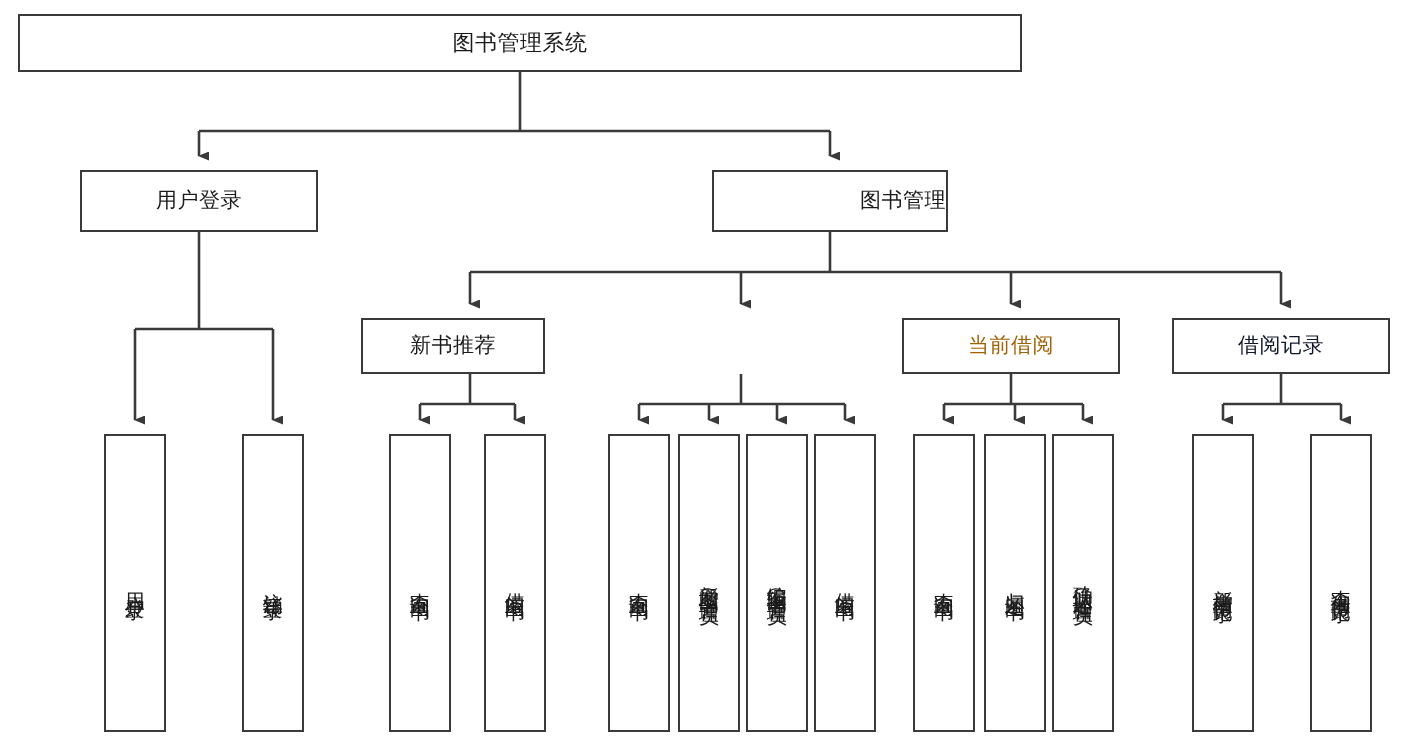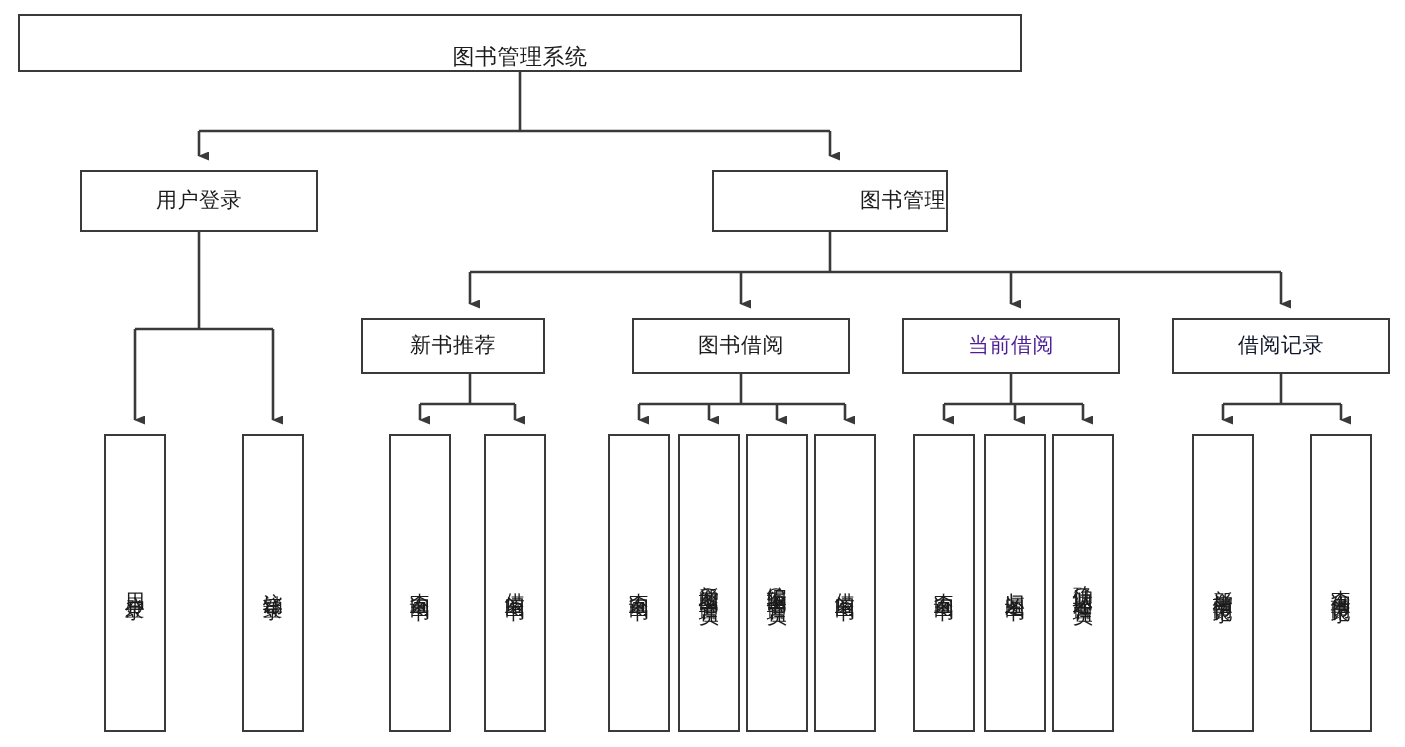--- a/index.html
+++ b/index.html
@@ -110,39 +110,36 @@
       <line x1="1015" y1="404" x2="1015" y2="420" marker-end="url(#arrowhead)"></line>
       <line x1="1083" y1="404" x2="1083" y2="420" marker-end="url(#arrowhead)"></line>
 
       <line x1="1281" y1="374" x2="1281" y2="404"></line>
       <line x1="1223" y1="404" x2="1341" y2="404"></line>
       <line x1="1223" y1="404" x2="1223" y2="420" marker-end="url(#arrowhead)"></line>
       <line x1="1341" y1="404" x2="1341" y2="420" marker-end="url(#arrowhead)"></line>
     </g>
   </svg>
 
-  <div class="node root" style="left: 18px; top: 14px; width: 1004px; height: 58px; border-color: rgb(58, 58, 58); background: rgb(255, 255, 255); align-items: flex-end;">
+  <div class="node root" style="left: 18px; top: 14px; width: 1004px; height: 58px; border-color: rgb(58, 58, 58); background: rgb(255, 255, 255);">
     <span class="label" style="color: rgb(27, 27, 27);">图书管理系统</span>
   </div>
 
   <div class="node" style="left: 80px; top: 170px; width: 238px; height: 62px; border-color: rgb(58, 58, 58); background: rgb(255, 255, 255);">
     <span class="label" style="color: rgb(27, 27, 27);">用户登录</span>
   </div>
   <div class="node" style="left: 712px; top: 170px; width: 236px; height: 62px; border-color: rgb(58, 58, 58); background: rgb(255, 255, 255); justify-content: flex-end;">
     <span class="label" style="color: rgb(27, 27, 27);">图书管理</span>
   </div>
 
   <div class="node" style="left: 361px; top: 318px; width: 184px; height: 56px; border-color: rgb(58, 58, 58); background: rgb(255, 255, 255);">
     <span class="label" style="color: rgb(27, 27, 27);">新书推荐</span>
   </div>
-  <div class="node" style="left: 632px; top: 318px; width: 218px; height: 56px; border-color: rgb(58, 58, 58); background: rgb(255, 255, 255);">
-    <span class="label" style="color: rgb(27, 27, 27);">图书借阅</span>
-  </div>
   <div class="node" style="left: 902px; top: 318px; width: 218px; height: 56px; border-color: rgb(58, 58, 58); background: rgb(255, 255, 255);">
-    <span class="label" style="color: #4c1d95;">当前借阅</span>
+    <span class="label" style="color: #a16207;">当前借阅</span>
   </div>
   <div class="node" style="left: 1172px; top: 318px; width: 218px; height: 56px; border-color: rgb(58, 58, 58); background: rgb(255, 255, 255);">
     <span class="label" style="color: #0f172a;">借阅记录</span>
   </div>
 
   <div class="node vertical" style="left: 104px; top: 434px; width: 62px; height: 298px; border-color: rgb(58, 58, 58); background: rgb(255, 255, 255);">
     <span class="label" style="color: rgb(27, 27, 27);">用户登录</span>
   </div>
   <div class="node vertical" style="left: 242px; top: 434px; width: 62px; height: 298px; border-color: rgb(58, 58, 58); background: rgb(255, 255, 255);">
     <span class="label" style="color: rgb(27, 27, 27);">注销登录</span>

